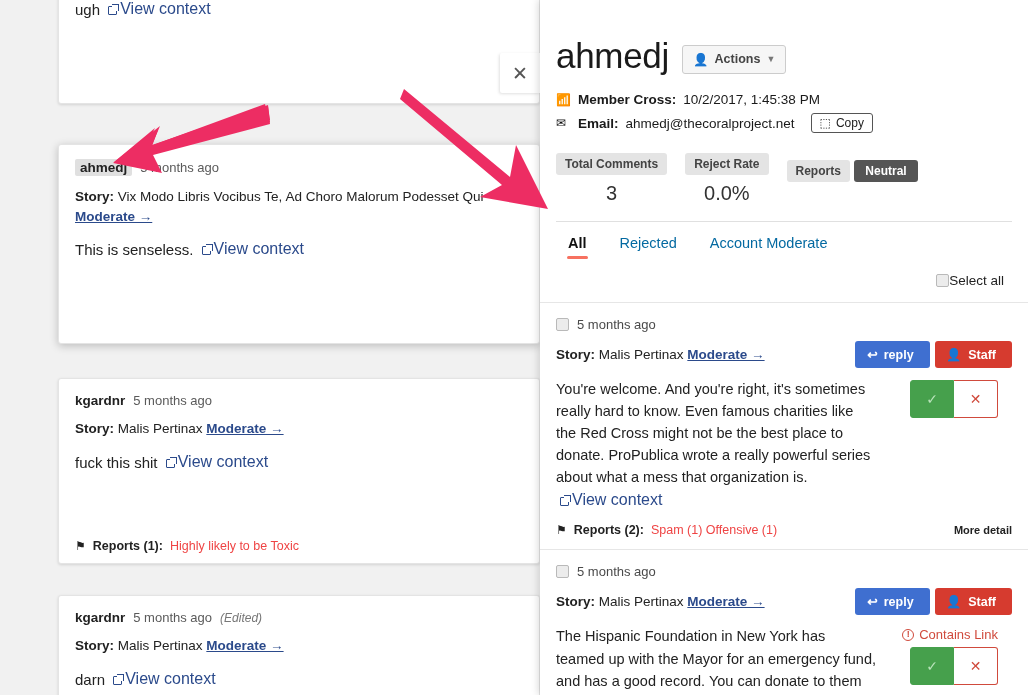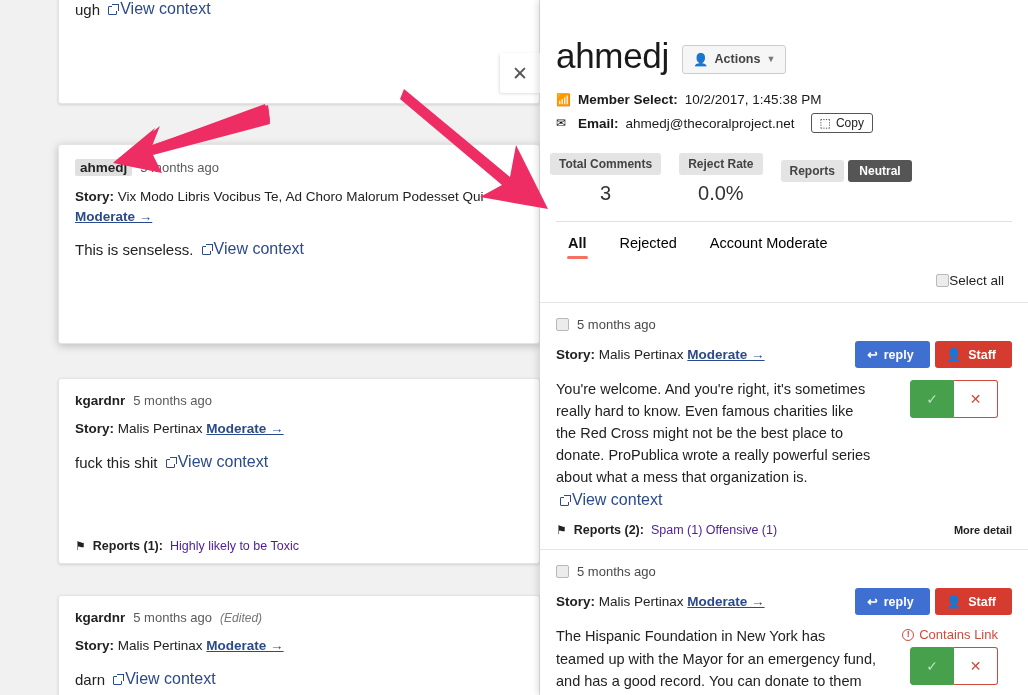--- a/index.html
+++ b/index.html
@@ -57,21 +57,21 @@
     border-top: 1.4px solid #2b4a8b; border-right: 1.4px solid #2b4a8b;
     background: #fff;
   }
 
   .reports-row {
     display: flex; align-items: center; gap: 7px;
     font-size: 12.5px; color: #222; margin-top: 6px;
   }
   .flag-ico { color: #222; font-size: 12px; line-height: 1; }
   .reports-label { font-weight: bold; }
-  .reports-val { color: #4c1d95; text-align: center; }
+  .reports-val { color: #ef4444; text-align: center; }
 
   .close-btn {
     position: absolute; left: 500px; top: 53px;
     width: 40px; height: 40px; background: #fff;
     border: none; border-radius: 2px 0 0 2px;
     box-shadow: -1px 1px 3px rgba(0,0,0,0.12);
     display: flex; align-items: center; justify-content: center;
     font-size: 19px; color: #555; cursor: pointer; z-index: 5;
   }
 
@@ -96,37 +96,37 @@
   .meta-row { display: flex; align-items: center; gap: 7px; margin-bottom: 6px; font-size: 13.5px; color: #1a1a1a; }
   .meta-ico { font-size: 12px; width: 15px; color: #111; }
   .meta-label { font-weight: bold; }
   .copy-btn {
     display: inline-flex; align-items: center; gap: 5px;
     border: 1px solid #555; border-radius: 3px; background: #fff;
     padding: 2px 8px; font-size: 12px; color: #222; cursor: pointer;
     margin-left: 9px;
   }
 
-  .stats-row { display: flex; gap: 18px; padding: 14px 16px 0 10px; }
+  .stats-row { display: flex; gap: 18px; padding: 14px 16px 0 16px; }
   .stat { text-align: center; }
   .stat-pill {
     display: inline-block; background: #e4e4e4; border-radius: 3px;
     padding: 4px 9px; font-size: 12px; font-weight: bold; color: #444;
   }
   .stat-val { font-size: 20px; color: #333; margin-top: 7px; font-weight: normal; }
   .badge-neutral {
     display: inline-block; background: #555; color: #fff;
     border-radius: 3px; padding: 4px 11px; font-size: 12px;
     font-weight: bold; margin-top: 7px;
   }
 
   .hr { height: 1px; background: #e0e0e0; margin: 16px 16px 0 16px; }
 
   .tabs { display: flex; gap: 33px; padding: 13px 4px 0 28px; }
-  .tab { font-size: 14.5px; color: #000000; padding-bottom: 8px; cursor: pointer; position: relative; }
+  .tab { font-size: 14.5px; color: #0369a1; padding-bottom: 8px; cursor: pointer; position: relative; }
   .tab.active { font-weight: bold; color: #111; }
   .tab.active::after {
     content: ""; position: absolute; left: -1px; right: -1px; bottom: 0;
     height: 3px; background: #f77160; border-radius: 2px;
   }
 
   .selectall-row { display: flex; justify-content: flex-end; align-items: center; padding: 14px 24px 0 0; }
   .selectall-label { font-size: 13.5px; color: #222; }
 
   .chk {
@@ -282,21 +282,21 @@
       <div class="actions-btn">
         <span>👤</span>
         <span>Actions</span>
         <span class="chev">▼</span>
       </div>
     </div>
 
     <div class="meta-list">
       <div class="meta-row">
         <span class="meta-ico">📶</span>
-        <span class="meta-label">Member Select:</span>
+        <span class="meta-label">Member Cross:</span>
         <span>10/2/2017, 1:45:38 PM</span>
       </div>
       <div class="meta-row">
         <span class="meta-ico">✉</span>
         <span class="meta-label">Email:</span>
         <span>ahmedj@thecoralproject.net</span>
         <span class="copy-btn">
           <span>⬚</span>
           <span>Copy</span>
         </span>

